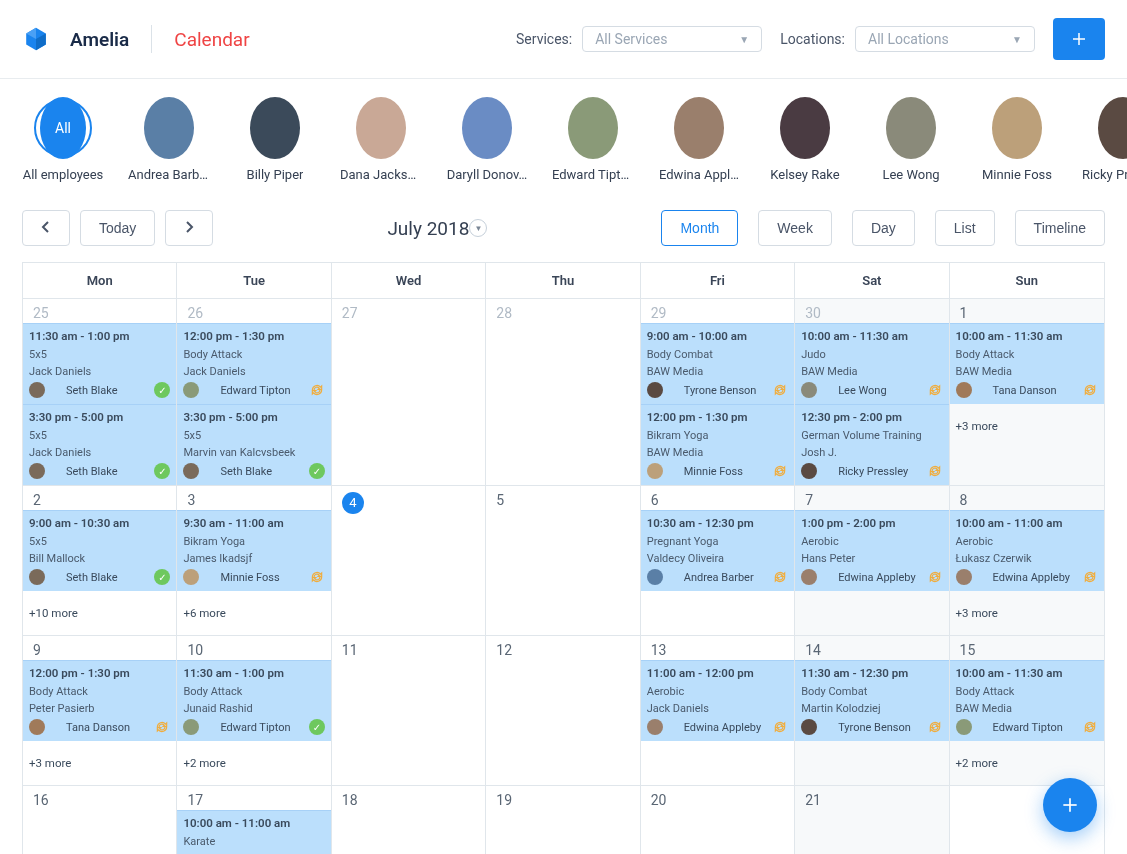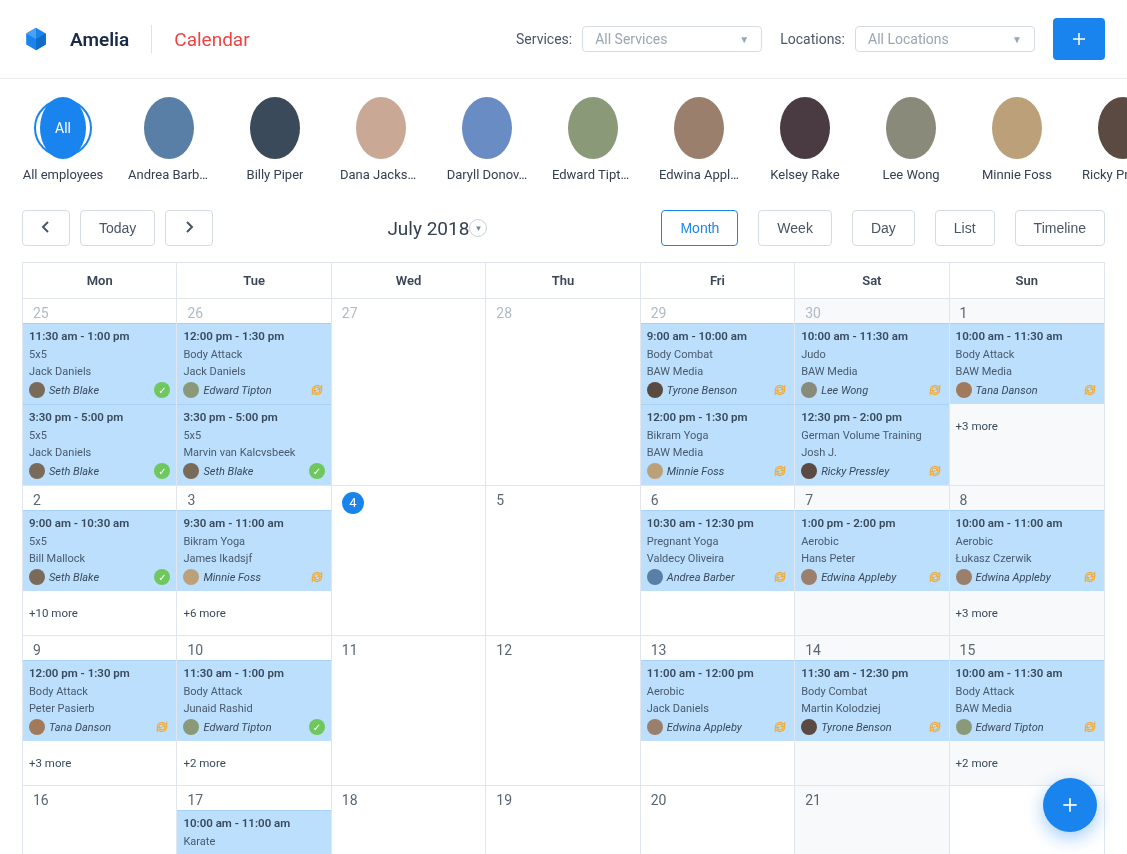--- a/index.html
+++ b/index.html
@@ -37,21 +37,21 @@
 .cell { border-right: 1px solid #e0e6eb; border-bottom: 1px solid #e0e6eb; min-height: 112px; position: relative; background: #fff; }
 .cell:nth-child(7n) { border-right: none; }
 .cell.weekend { background: #f7f9fa; }
 .daynum { text-align: left; padding: 6px 10px 2px; font-size: 14px; color: #5a6674; }
 .cell.other .daynum { color: #b0bac5; }
 .cell.today .daynum span { background: #1a84ee; color: #fff; display: inline-flex; width: 22px; height: 22px; border-radius: 50%; align-items: center; justify-content: center; font-size: 13px; }
 .event { background: #bbdffc; border-top: 1px solid #a7d1f7; padding: 4px 6px 5px; font-size: 11px; color: #3a4a5c; line-height: 1.55; cursor: pointer; }
 .event .time { font-weight: 600; font-size: 11.5px; }
 .event .ev-line { font-size: 11px; color: #4a5a6c; }
 .event .assign { display: flex; align-items: center; justify-content: space-between; margin-top: 2px; }
-.event .assign-left { display: flex; align-items: center; gap: 4px; font-style: italic; }
+.event .assign-left { display: flex; align-items: center; gap: 21px; }
 .event .mini-av { width: 16px; height: 16px; border-radius: 50%; }
 .event .assign-name { font-size: 11px; color: #3a4a5c; }
 .status-ico { width: 16px; height: 16px; border-radius: 50%; display: flex; align-items: center; justify-content: center; }
 .status-ico.check { background: #6ec85e; color: #fff; font-size: 10px; }
 .status-ico.recur svg { stroke: #f0ad3e; fill: none; }
 .more-link { padding: 15px 6px; font-size: 11.5px; color: #3a4a5c; cursor: pointer; }
 .fab { position: fixed; bottom: 22px; right: 30px; width: 54px; height: 54px; border-radius: 50%; background: #1a84ee; display: flex; align-items: center; justify-content: center; box-shadow: 0 6px 18px rgba(26,132,238,0.4); cursor: pointer; }
 .fab svg { stroke: #fff; }
 </style>
 </head>

